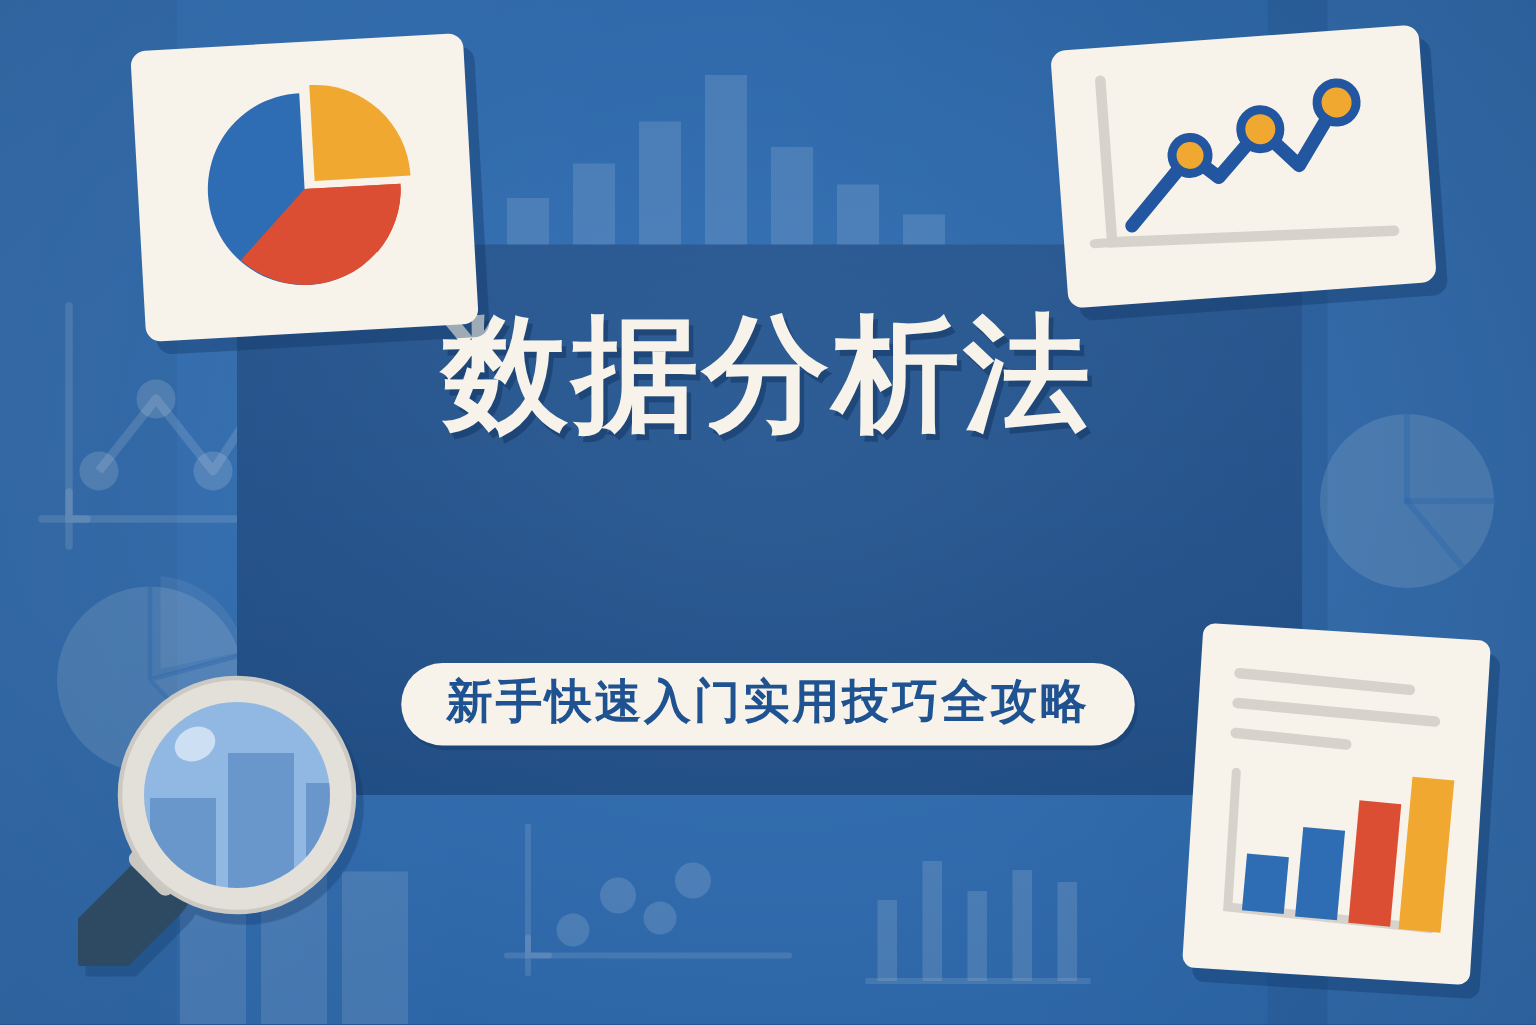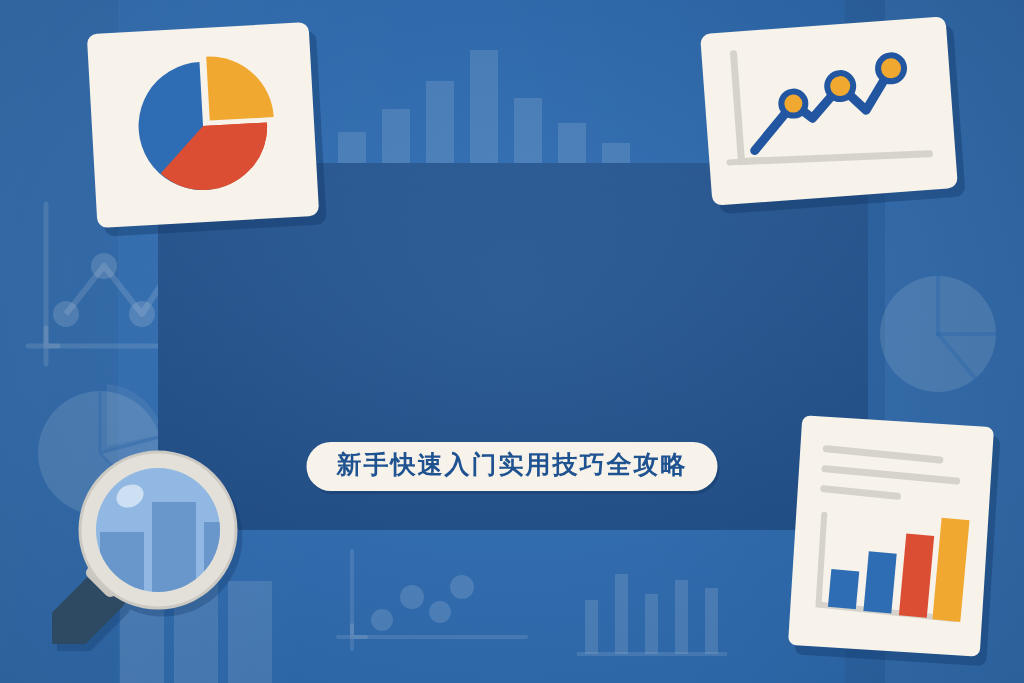--- a/index.html
+++ b/index.html
@@ -98,21 +98,21 @@
   .subtitle-pill {
     position: absolute;
     left: 50%;
     transform: translateX(-50%);
     top: 442px;
     z-index: 41;
     background: #F7F3EA;
     color: #1F5290;
     border-radius: 40px;
     padding: 9px 30px 12px;
-    font-size: 25px;
+    font-size: 31px;
     font-weight: 700;
     letter-spacing: 2px;
     line-height: 1.1;
     white-space: nowrap;
     box-shadow: 2px 3px 0 rgba(13,46,88,0.30);
   }
 
   
   .card {
     position: absolute;
@@ -255,20 +255,21 @@
         <rect x="8" y="92" width="44" height="86"></rect>
         <rect x="62" y="52" width="44" height="126"></rect>
         <rect x="116" y="76" width="44" height="102"></rect>
       </g>
     </svg>
   </div>
 
   <div class="center-panel"></div>
 
   <div class="headline">
+    <div class="line l1">数据分析法</div>
   </div>
 
   <div class="subtitle-pill">新手快速入门实用技巧全攻略</div>
 
   <div class="card card-pie">
     <svg width="202" height="174" viewBox="0 0 202 174">
 
       <path d="M101 88 L101 24 A64 64 0 1 0 146 133 Z" fill="#2E6DB4"></path>
 
       <path d="M101 88 L165 88 A64 64 0 0 1 146 133 L101 88 Z" fill="#DC4E33"></path>

